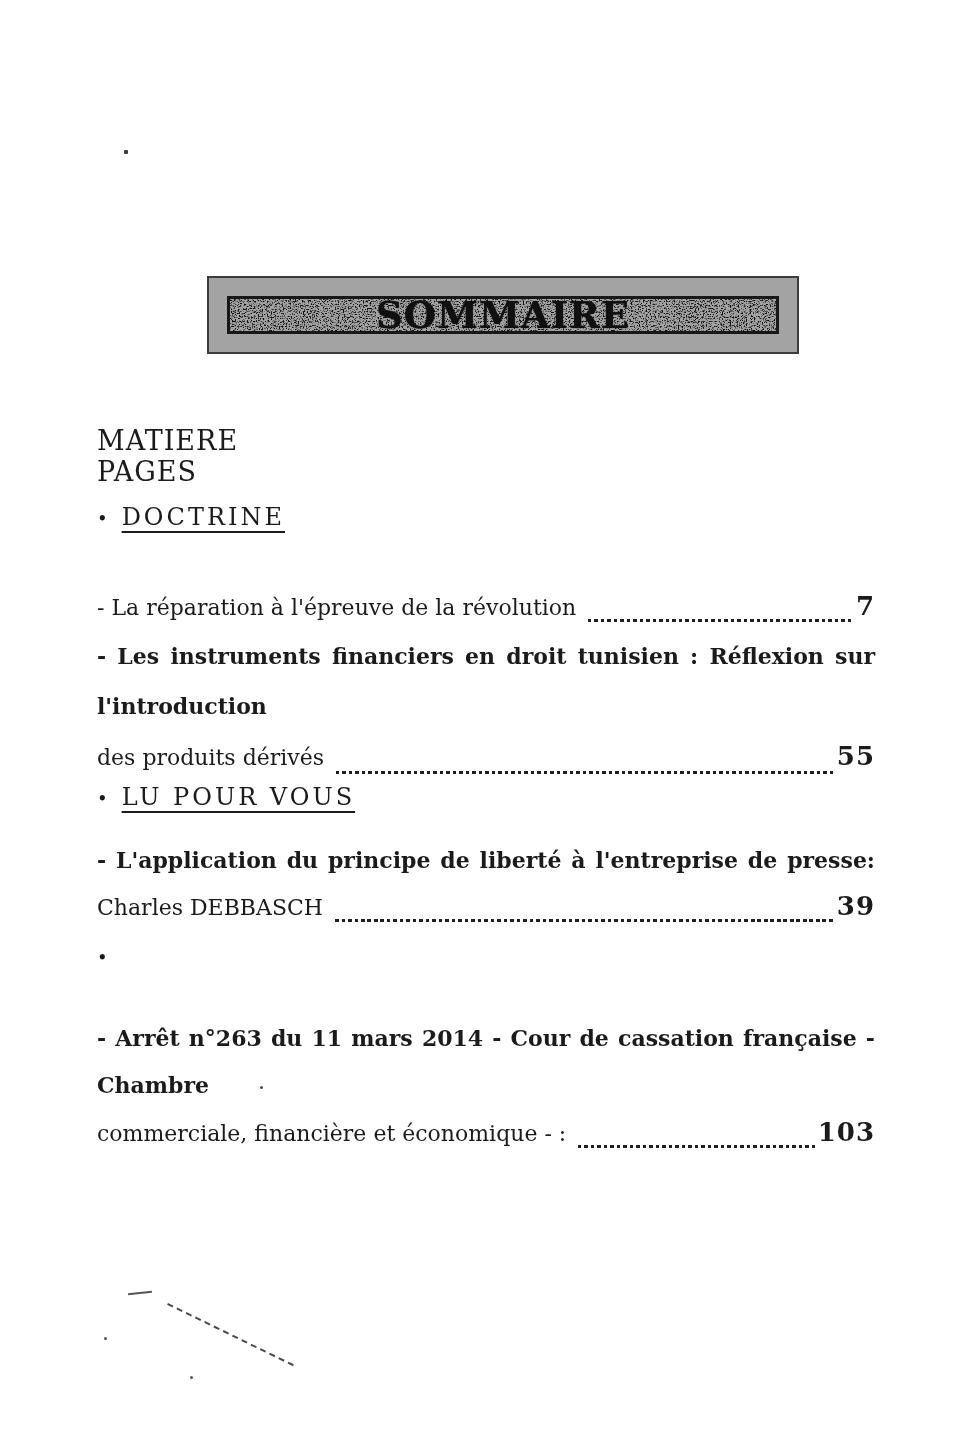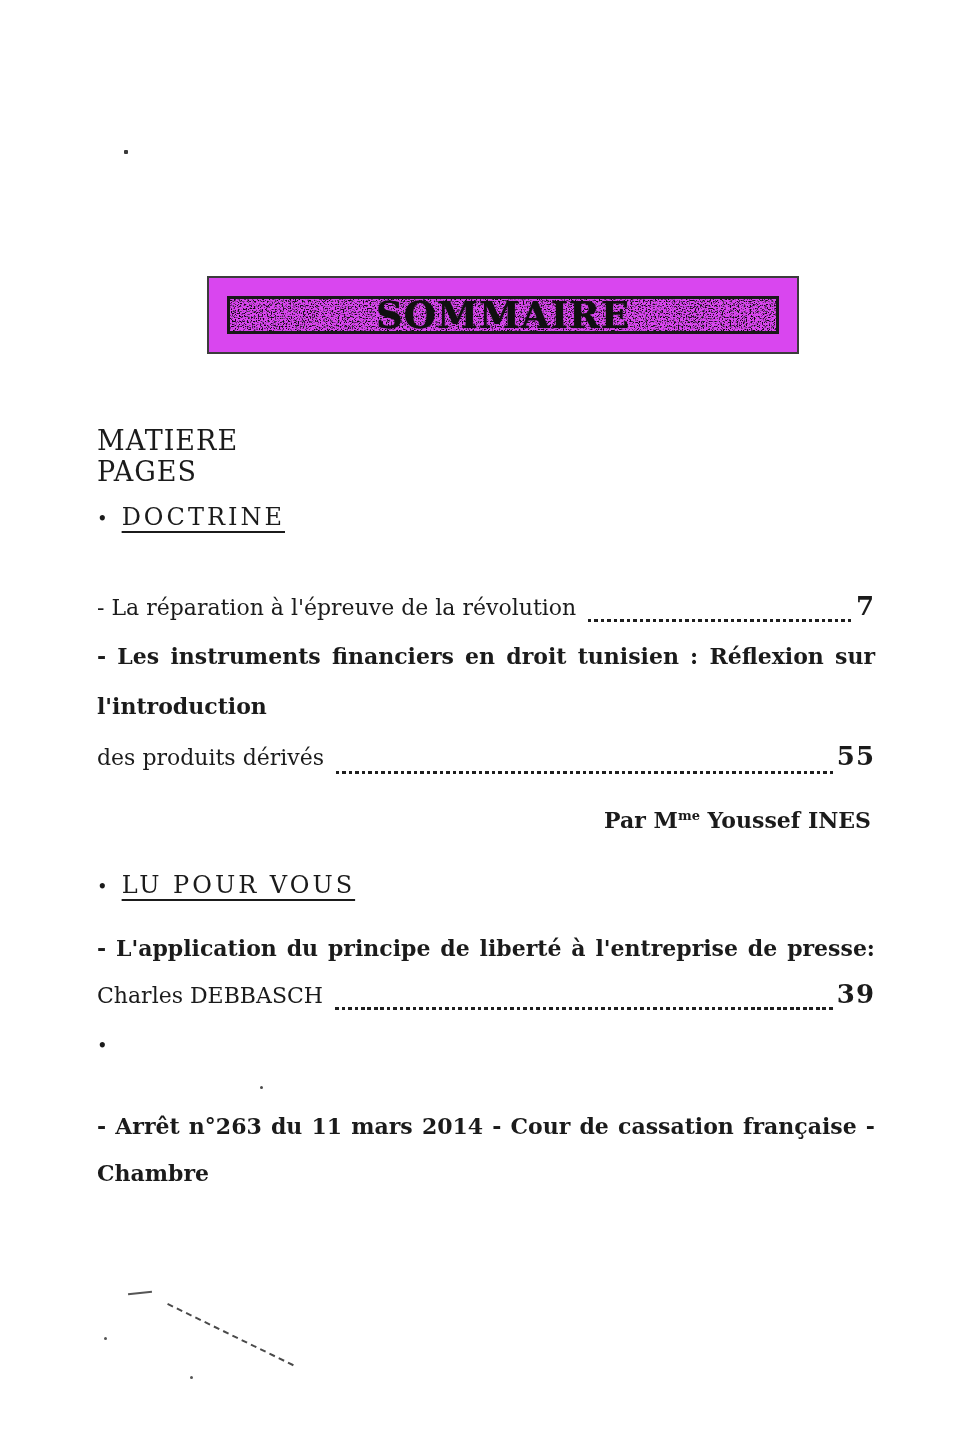--- a/index.html
+++ b/index.html
@@ -4,21 +4,21 @@
 <style>
   html,body { margin:0; padding:0; background:#ffffff; }
   .page {
     position:relative; width:961px; height:1430px; background:#ffffff;
     font-family:"DejaVu Serif", serif; color:#1b1b1b; overflow:hidden;
   }
 
   
   .banner {
     position:absolute; left:207px; top:276px; width:592px; height:78px;
-    border:2px solid #3c3c3c; padding:18px; box-sizing:border-box; background:#d946ef;
+    border:2px solid #3c3c3c; padding:18px; box-sizing:border-box; background:#a3a3a3;
   }
   .banner-inner {
     position:relative; width:100%; height:100%; box-sizing:border-box;
     border:3px solid #181818; display:flex; align-items:center; justify-content:center;
     overflow:hidden;
     background-image:
       radial-gradient(#3f3f3f 0.8px, transparent 1.1px),
       radial-gradient(#5a5a5a 0.7px, transparent 1.0px);
     background-size:7px 5px, 11px 7px;
     background-position:0 0, 3px 2px;
@@ -131,41 +131,43 @@
     </div>
 
 
     <div class="justified">- Les instruments financiers en droit tunisien : Réflexion sur l'introduction</div>
     <div class="entry-row row-lh50">
       <span class="t">des produits dérivés</span>
       <span class="leader"></span>
       <span class="pagenum">55</span>
     </div>
 
-    <div class="author author-2">
-      <span>Par M</span><sup>me</sup><span> Youssef INES</span>
-    </div>
 
     <div class="section-heading h-lupourvous">
       <span class="bullet">•</span>
       <span class="heading-text">LU POUR VOUS</span>
     </div>
 
     <div class="justified lh46">- L'application du principe de liberté à l'entreprise de presse:</div>
     <div class="entry-row row-lh46">
       <span class="t">Charles DEBBASCH</span>
       <span class="leader"></span>
       <span class="pagenum">39</span>
     </div>
 
     <div class="section-heading h-jurisprudence">
       <span class="bullet">•</span>
     </div>
 
     <div class="justified lh47">- Arrêt n°263 du 11 mars 2014 - Cour de cassation française - Chambre</div>
+    <div class="entry-row row-lh47">
+      <span class="t">commerciale, financière et économique - :</span>
+      <span class="leader"></span>
+      <span class="pagenum">103</span>
+    </div>
 
   </div>
 
   <div class="speck speck-juris"></div>
 
   <div class="pencil-dash"></div>
   <div class="pencil-line"></div>
   <div class="speck pencil-dot-a"></div>
   <div class="speck pencil-dot-b"></div>
 

